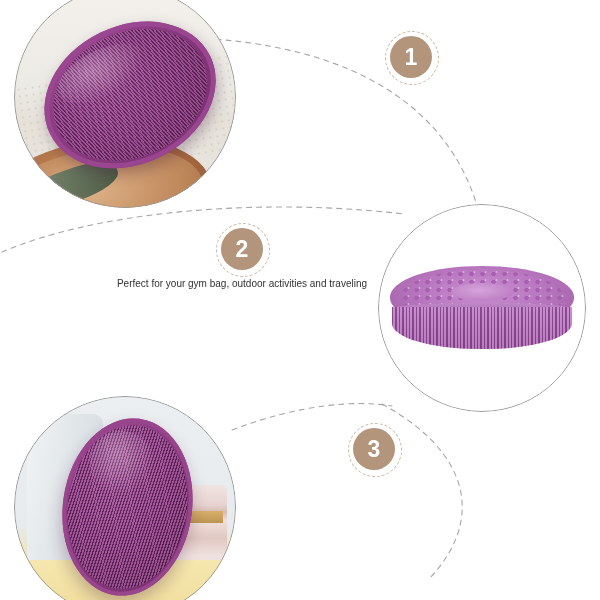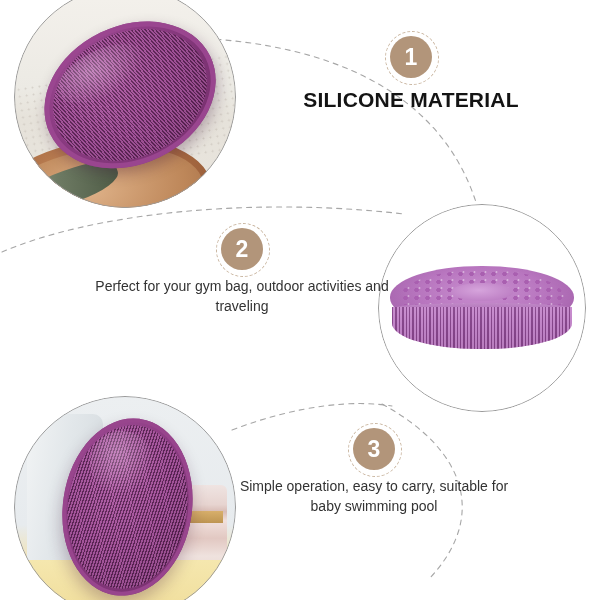--- a/index.html
+++ b/index.html
@@ -313,21 +313,21 @@
     margin-top: 10px;
     font-size: 21px;
     font-weight: bold;
     color: #141414;
     letter-spacing: 0.2px;
     white-space: nowrap;
   }
 
   .step-body {
     margin-top: 7px;
-    font-size: 14px;
+    font-size: 10px;
     line-height: 1.42;
     color: #333333;
   }
 
   #step-one   { left: 246px; top: 36px;  width: 330px; }
   #step-two   { left: 92px;  top: 228px; width: 300px; }
   #step-three { left: 224px; top: 428px; width: 300px; }
 </style>
 </head>
 <body>
@@ -385,27 +385,25 @@
         <div class="bristles"></div>
         <div class="sheen"></div>
         <div class="rim"></div>
       </div>
     </div>
     <div class="photo-ring"></div>
   </div>
 
   <div class="step" id="step-one">
     <div class="badge">1</div>
-    <div class="step-title">SILICONE MATERIAL</div>
     <div class="step-body"></div>
   </div>
 
   <div class="step" id="step-two">
     <div class="badge">2</div>
     <div class="step-body">Perfect for your gym bag, outdoor activities and traveling</div>
   </div>
 
   <div class="step" id="step-three">
     <div class="badge">3</div>
-    <div class="step-body">Simple operation, easy to carry, suitable for baby swimming pool</div>
   </div>
 
 </div>
 
 </body></html>

